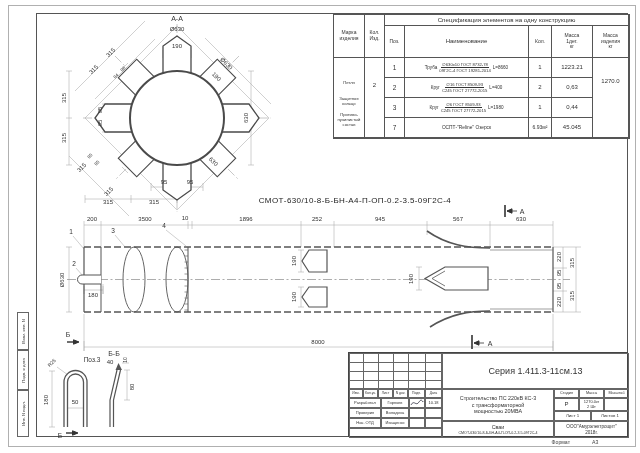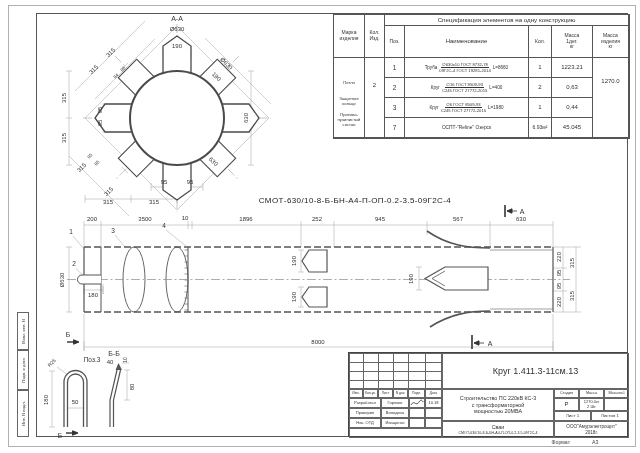--- a/index.html
+++ b/index.html
@@ -312,21 +312,21 @@
     <div class="tb-cell" style="left:32px;top:55px;width:28px;height:10px;font-size:4px;">Володина</div>
     <div class="tb-cell" style="left:60px;top:55px;width:16px;height:10px;"></div>
     <div class="tb-cell" style="left:76px;top:55px;width:17px;height:10px;"></div>
 
     <div class="tb-cell" style="left:0;top:65px;width:32px;height:10px;font-size:4px;">Нач. ОТД</div>
     <div class="tb-cell" style="left:32px;top:65px;width:28px;height:10px;font-size:4px;">Иващенко</div>
     <div class="tb-cell" style="left:60px;top:65px;width:16px;height:10px;"></div>
     <div class="tb-cell" style="left:76px;top:65px;width:17px;height:10px;"></div>
     <div class="tb-cell" style="left:0;top:75px;width:93px;height:10px;"></div>
 
-    <div class="tb-cell" style="left:93px;top:0;width:187px;height:36px;font-size:9px;">Круг 1.411.3-11см.13</div>
+    <div class="tb-cell" style="left:93px;top:0;width:187px;height:36px;font-size:9px;">Серия 1.411.3-11см.13</div>
     <div class="tb-cell" style="left:93px;top:36px;width:112px;height:32px;font-size:5.4px;">Строительство ПС 220кВ  КС-3
 с трансформаторной
 мощностью 20МВА</div>
     <div class="tb-cell" style="left:93px;top:68px;width:112px;height:17px;flex-direction:column;">
       <span style="font-size:5.4px;">Сваи</span>
       <span style="font-size:3.6px;">СМОТ-630/10-8-Б-БН-А4-П-ОП-0.2-3.5-09Г2С-4</span>
     </div>
     <div class="tb-cell" style="left:205px;top:36px;width:25px;height:9px;font-size:3.8px;">Стадия</div>
     <div class="tb-cell" style="left:230px;top:36px;width:25px;height:9px;font-size:3.8px;">Масса</div>
     <div class="tb-cell" style="left:255px;top:36px;width:25px;height:9px;font-size:3.8px;">Масштаб</div>

